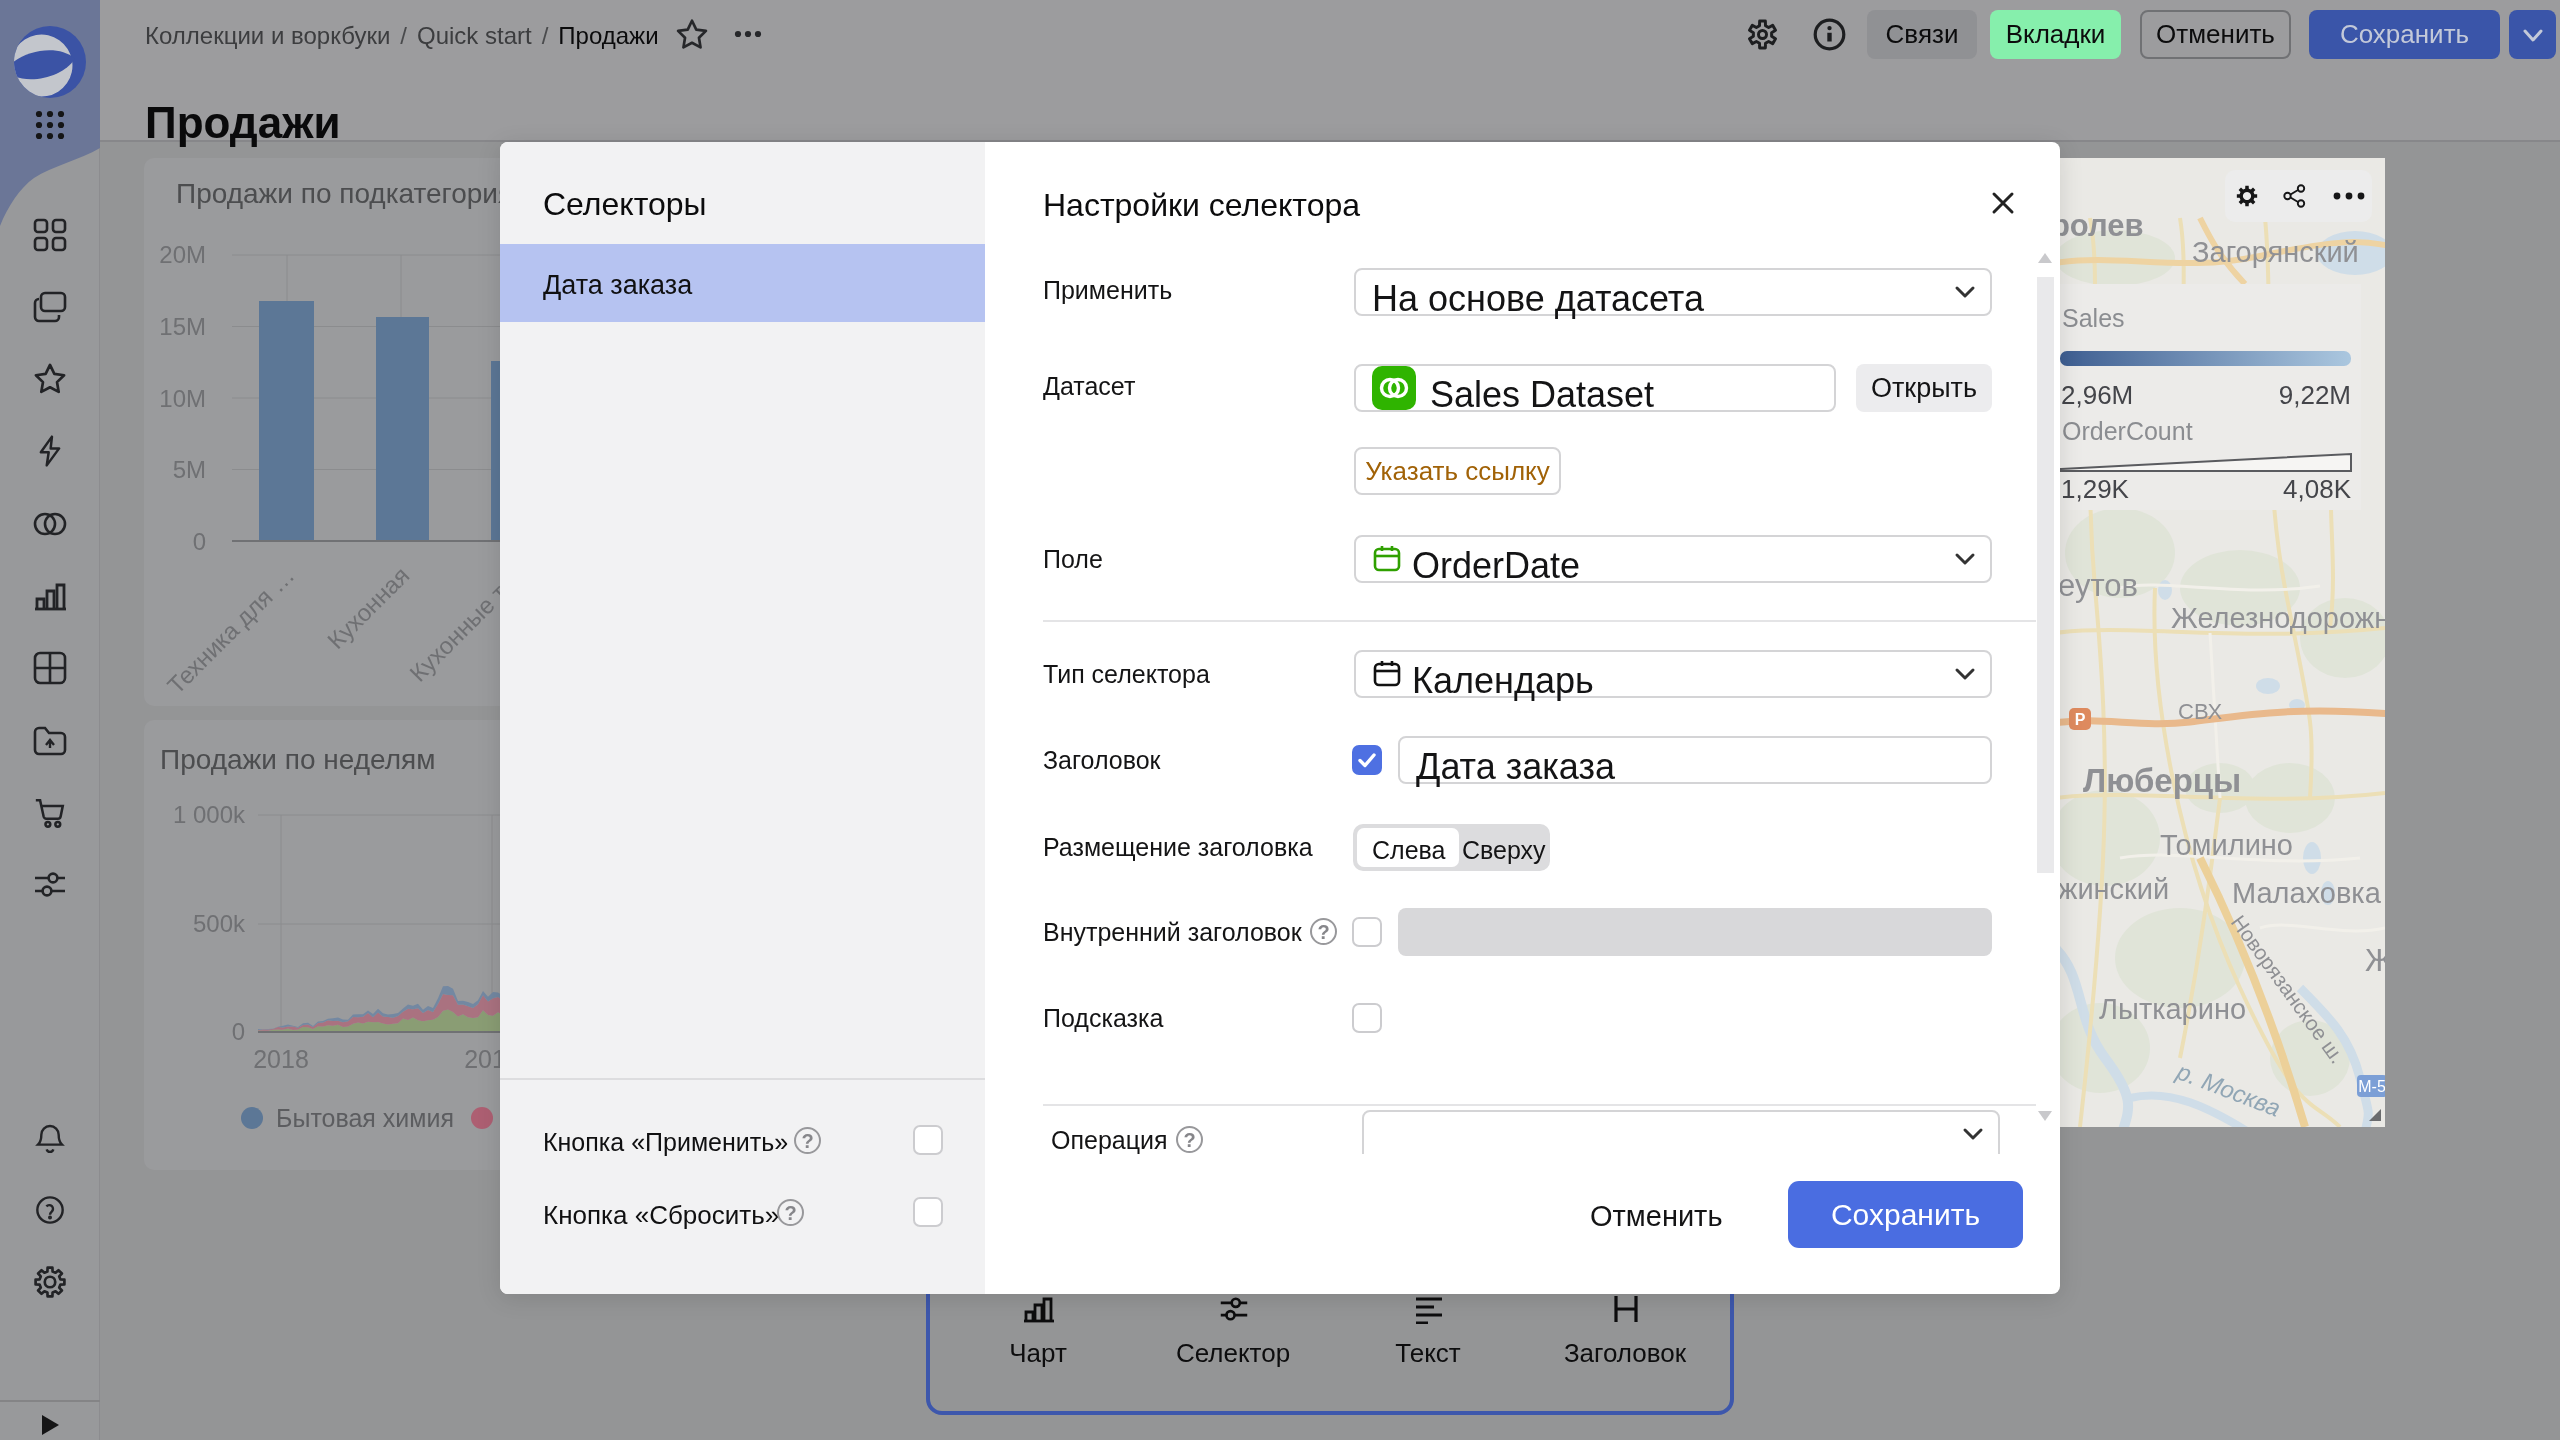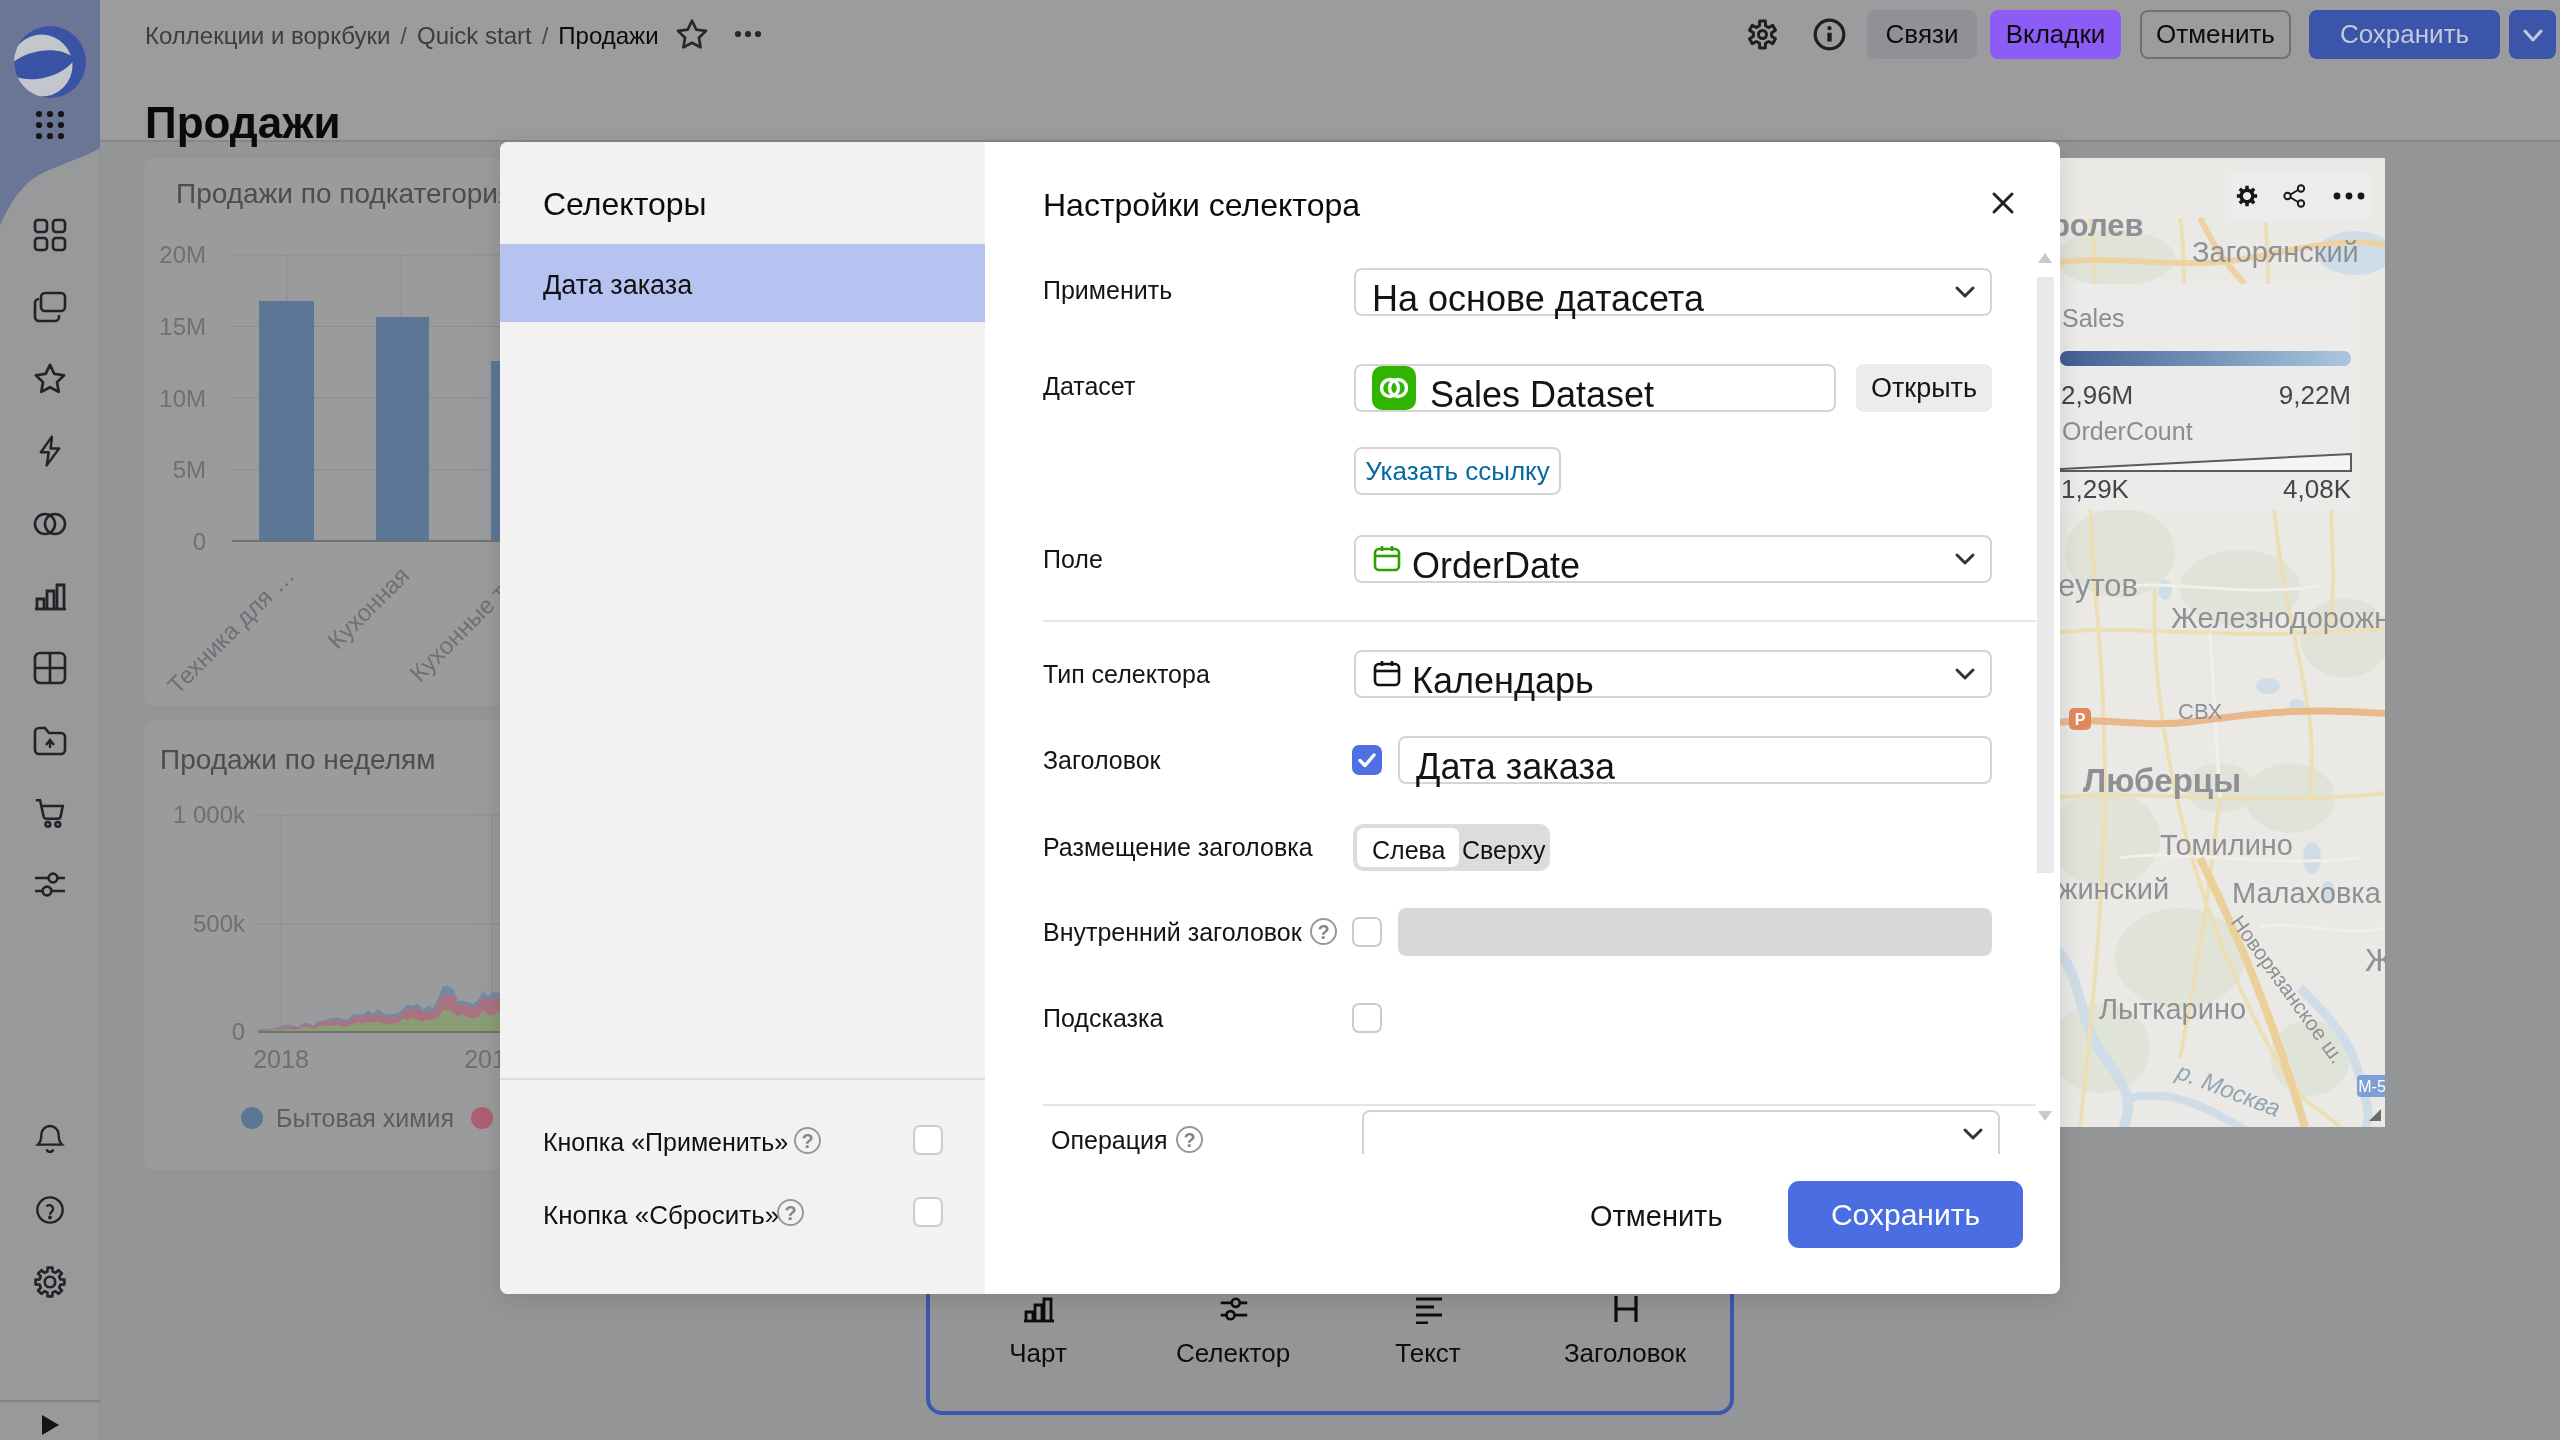--- a/index.html
+++ b/index.html
@@ -176,21 +176,21 @@
 <svg class="abs" style="left:1812px;top:17px;" width="35" height="35" viewBox="0 0 24 24">
       <g fill="none" stroke="#1d1e20" stroke-width="2.2">
         <circle cx="12" cy="12" r="9.8"></circle>
       </g>
       <circle cx="12" cy="7.6" r="1.5" fill="#1d1e20"></circle>
       <path d="M12 10.8 V16.8" stroke="#1d1e20" stroke-width="3"></path>
     </svg>
 </div>
 
 <div class="gbtn" style="left:1867px;width:110px;background:#909194;">Связи</div>
-<div class="gbtn" style="left:1990px;width:131px;background:#8b5cf6;">Вкладки</div>
+<div class="gbtn" style="left:1990px;width:131px;background:#86efac;">Вкладки</div>
 <div class="gbtn" style="left:2140px;width:151px;border:2px solid #707174;">Отменить</div>
 <div class="gbtn" style="left:2309px;width:191px;background:#3a55a9;color:#c3c9d9;">Сохранить</div>
 <div class="gbtn" style="left:2509px;width:47px;background:#3a55a9;">
     <svg width="26" height="26" viewBox="0 0 26 26">
       <path d="M5 9 L13 18 L21 9" fill="none" stroke="#c3c9d9" stroke-width="3" stroke-linecap="round" stroke-linejoin="round"></path>
     </svg>
   </div>
 
 <div class="card" style="left:144px;top:158px;width:845px;height:548px;border-radius:10px;"></div>
 <div class="cardtitle" style="left:176px;top:178px;">Продажи по подкатегориям</div>
@@ -416,21 +416,21 @@
 
   <div class="lbl" style="top:230px;">Датасет</div>
   <div class="ctl" style="left:854px;top:222px;width:482px;height:48px;"></div>
   <svg class="abs" style="left:872px;top:224px;" width="44" height="44" viewBox="0 0 44 44">
       <rect width="44" height="44" rx="10" fill="#2fb400"></rect>
       <circle cx="18" cy="22" r="8.5" fill="none" stroke="#fff" stroke-width="3.4"></circle>
       <circle cx="26" cy="22" r="8.5" fill="none" stroke="#fff" stroke-width="3.4"></circle>
     </svg>
   <div class="seltext" style="left:930px;top:232px;">Sales Dataset</div>
   <div class="abs" style="left:1356px;top:222px;width:136px;height:48px;background:#ececee;border-radius:8px;text-align:center;line-height:48px;font-size:27px;color:#141415;">Открыть</div>
-  <div class="abs" style="left:854px;top:305px;width:207px;height:48px;border:2px solid #d4d4d6;border-radius:8px;text-align:center;line-height:44px;font-size:26px;color:#0369a1;">Указать ссылку</div>
+  <div class="abs" style="left:854px;top:305px;width:207px;height:48px;border:2px solid #d4d4d6;border-radius:8px;text-align:center;line-height:44px;font-size:26px;color:#a16207;">Указать ссылку</div>
 
   <div class="lbl" style="top:403px;">Поле</div>
   <div class="ctl" style="left:854px;top:393px;width:638px;height:48px;"></div>
   <svg class="abs" style="left:872px;top:402px;" width="30" height="30" viewBox="0 0 30 30">
       <g fill="none" stroke="#2fa000" stroke-width="2.6">
         <rect x="3" y="5" width="24" height="21" rx="4"></rect>
         <path d="M3 12 L27 12"></path>
         <path d="M10 2 L10 7 M20 2 L20 7"></path>
       </g>
     </svg>

